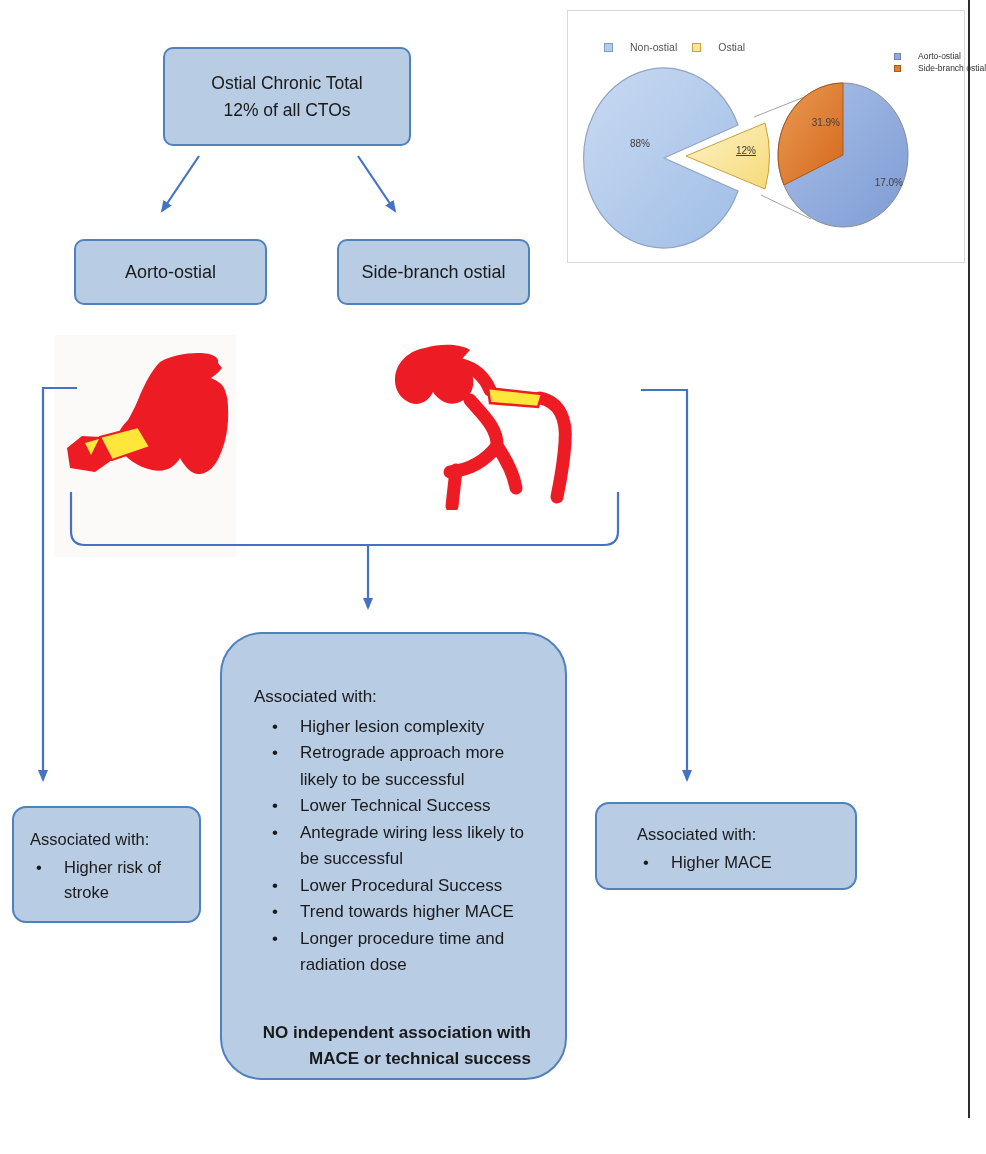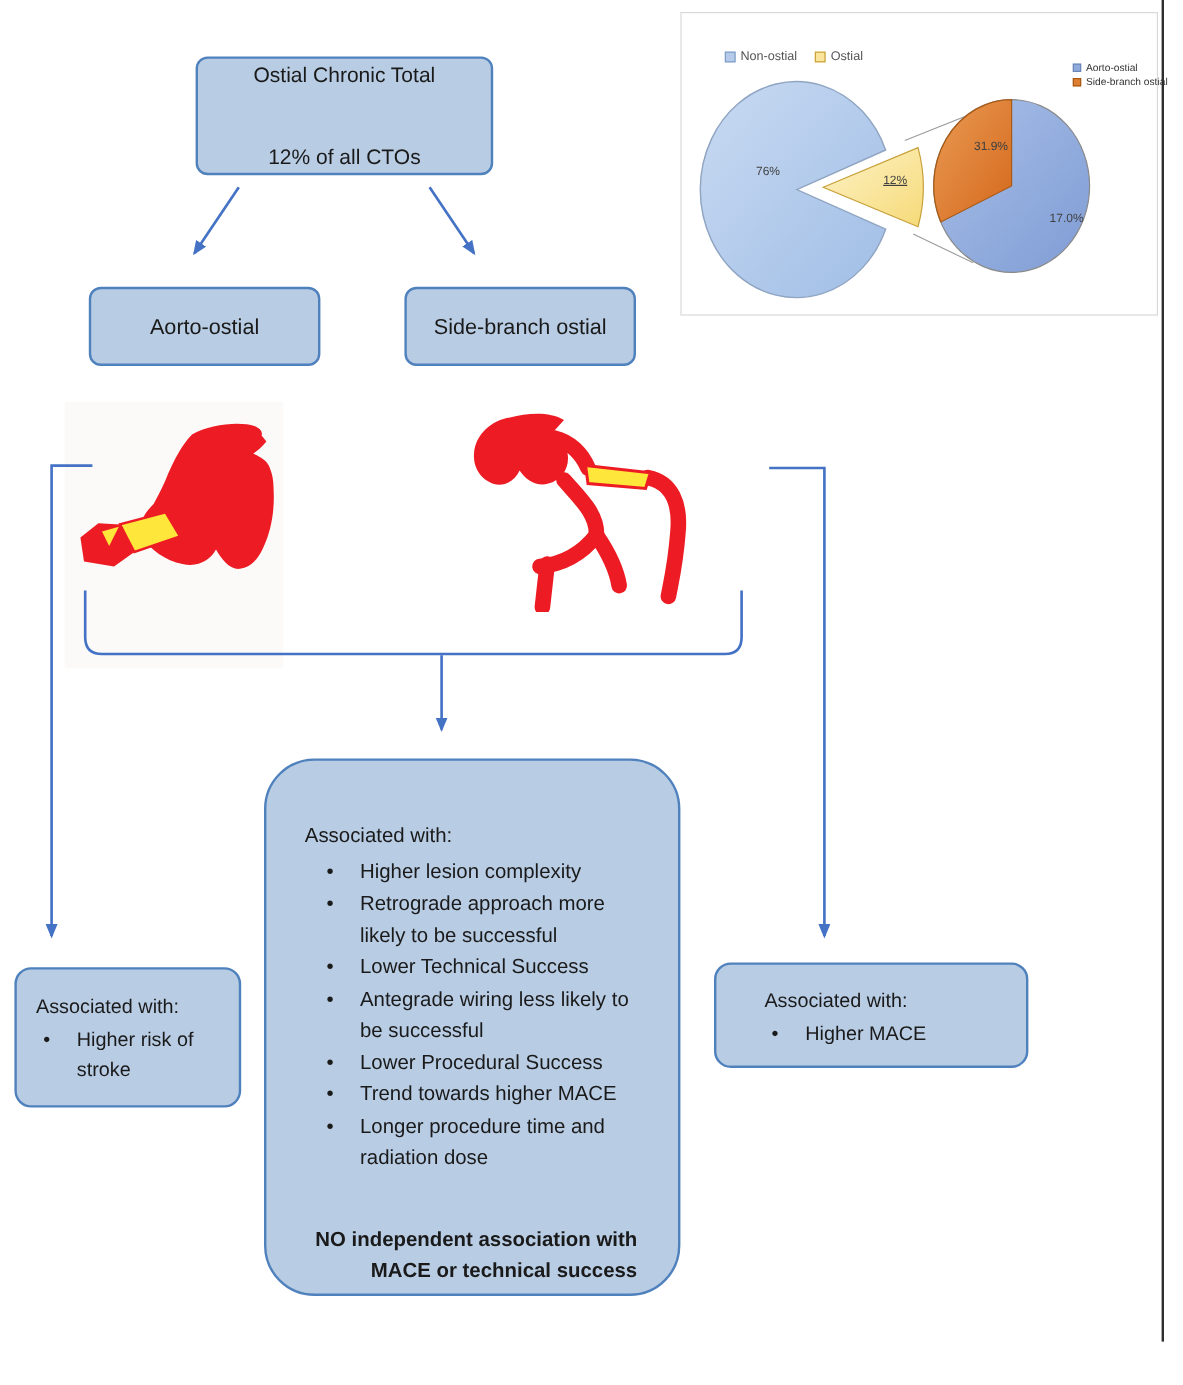--- a/index.html
+++ b/index.html
@@ -3,21 +3,21 @@
 <meta charset="utf-8">
 <style>
   html,body{margin:0;padding:0;background:#ffffff;}
   .canvas{position:relative;width:986px;height:1154px;background:#ffffff;overflow:hidden;
           font-family:"Liberation Sans",sans-serif;color:#1a1a1a;}
 
   
   .fc-box{position:absolute;background:#b8cce4;border:2px solid #4f81bd;border-radius:10px;
           box-sizing:border-box;}
   .top-box{left:163px;top:47px;width:248px;height:99px;display:flex;flex-direction:column;
-           justify-content:space-between;text-align:center;font-size:17.5px;line-height:1.5;}
+           justify-content:center;text-align:center;font-size:17.5px;line-height:1.5;}
   .branch-box{height:66px;display:flex;align-items:center;justify-content:center;font-size:18px;}
   .branch-left{left:74px;top:239px;width:193px;}
   .branch-right{left:337px;top:239px;width:193px;}
   .assoc-box{border-radius:14px;font-size:16.5px;line-height:1.5;}
   .assoc-left{left:12px;top:806px;width:189px;height:117px;padding:19px 8px 0 16px;}
   .assoc-right{left:595px;top:802px;width:262px;height:88px;padding:18px 8px 0 40px;}
   .assoc-center{left:220px;top:632px;width:347px;height:448px;border-radius:42px;
                 font-size:17px;line-height:1.56;padding:50px 34px 0 32px;}
 
   ul.bullets{margin:3px 0 0 0;padding:0;list-style:none;}
@@ -27,21 +27,21 @@
   .assoc-left ul.bullets li::before,.assoc-right ul.bullets li::before{left:6px;}
   .center-footer{margin-top:41px;font-weight:bold;text-align:right;line-height:1.55;}
 
   
   .chart-panel{position:absolute;left:567px;top:10px;width:398px;height:253px;background:#fff;
                border:1px solid #d9d9d9;box-sizing:border-box;}
   .chart-panel svg{position:absolute;left:0;top:0;}
   .legend-primary{position:absolute;left:36px;top:30px;display:flex;gap:15px;
                   font-size:10.5px;color:#555;align-items:center;}
   .legend-secondary{position:absolute;left:326px;top:40px;font-size:8.5px;color:#333;}
-  .legend-item{display:flex;align-items:center;gap:4px;white-space:nowrap;margin-bottom:2px;}
+  .legend-item{display:flex;align-items:center;gap:17px;white-space:nowrap;margin-bottom:2px;}
   .sw{display:inline-block;box-sizing:border-box;}
   .sw-9{width:9px;height:9px;}
   .sw-7{width:7px;height:7px;}
   .sw-nonostial{background:#b5cbe9;border:1px solid #7f9fc6;}
   .sw-ostial{background:#fbe49c;border:1px solid #c9a23c;}
   .sw-aorto{background:#8faadc;border:1px solid #6c86b8;}
   .sw-side{background:#dd7e32;border:1px solid #a85a17;}
   .pie-label{position:absolute;font-size:10px;color:#404040;width:40px;text-align:right;}
 
   .overlay-svg{position:absolute;left:0;top:0;pointer-events:none;}
@@ -119,21 +119,21 @@
       <span class="legend-item">
         <span class="sw sw-7 sw-aorto"></span>
         <span>Aorto-ostial</span>
       </span>
       <span class="legend-item">
         <span class="sw sw-7 sw-side"></span>
         <span>Side-branch ostial</span>
       </span>
     </div>
 
-    <span class="pie-label" style="left:42px;top:127px;">76%</span>
+    <span class="pie-label" style="left:42px;top:127px;">88%</span>
     <span class="pie-label" style="left:148px;top:134px;text-decoration:underline;">12%</span>
     <span class="pie-label" style="left:232px;top:106px;">31.9%</span>
     <span class="pie-label" style="left:295px;top:166px;">17.0%</span>
   </div>
 
   <svg class="heart-svg" style="left:55px;top:340px;" width="190" height="150" viewBox="0 0 190 150">
     <path d="M105,22 C120,13 146,11 157,15 C162,17 164,20 163,23 L167,28 C163,33 159,36 156,38
              C163,41 167,44 169,48 C172,55 173,60 173,68 C174,85 171,102 165,115
              C160,127 153,133 145,134 C137,135 130,127 125,118 C120,127 110,133 97,130
              C83,127 70,118 63,107 C60,95 66,87 73,80 C78,71 82,63 85,55 C90,44 96,31 105,22 Z" fill="#ed1c24"></path>

